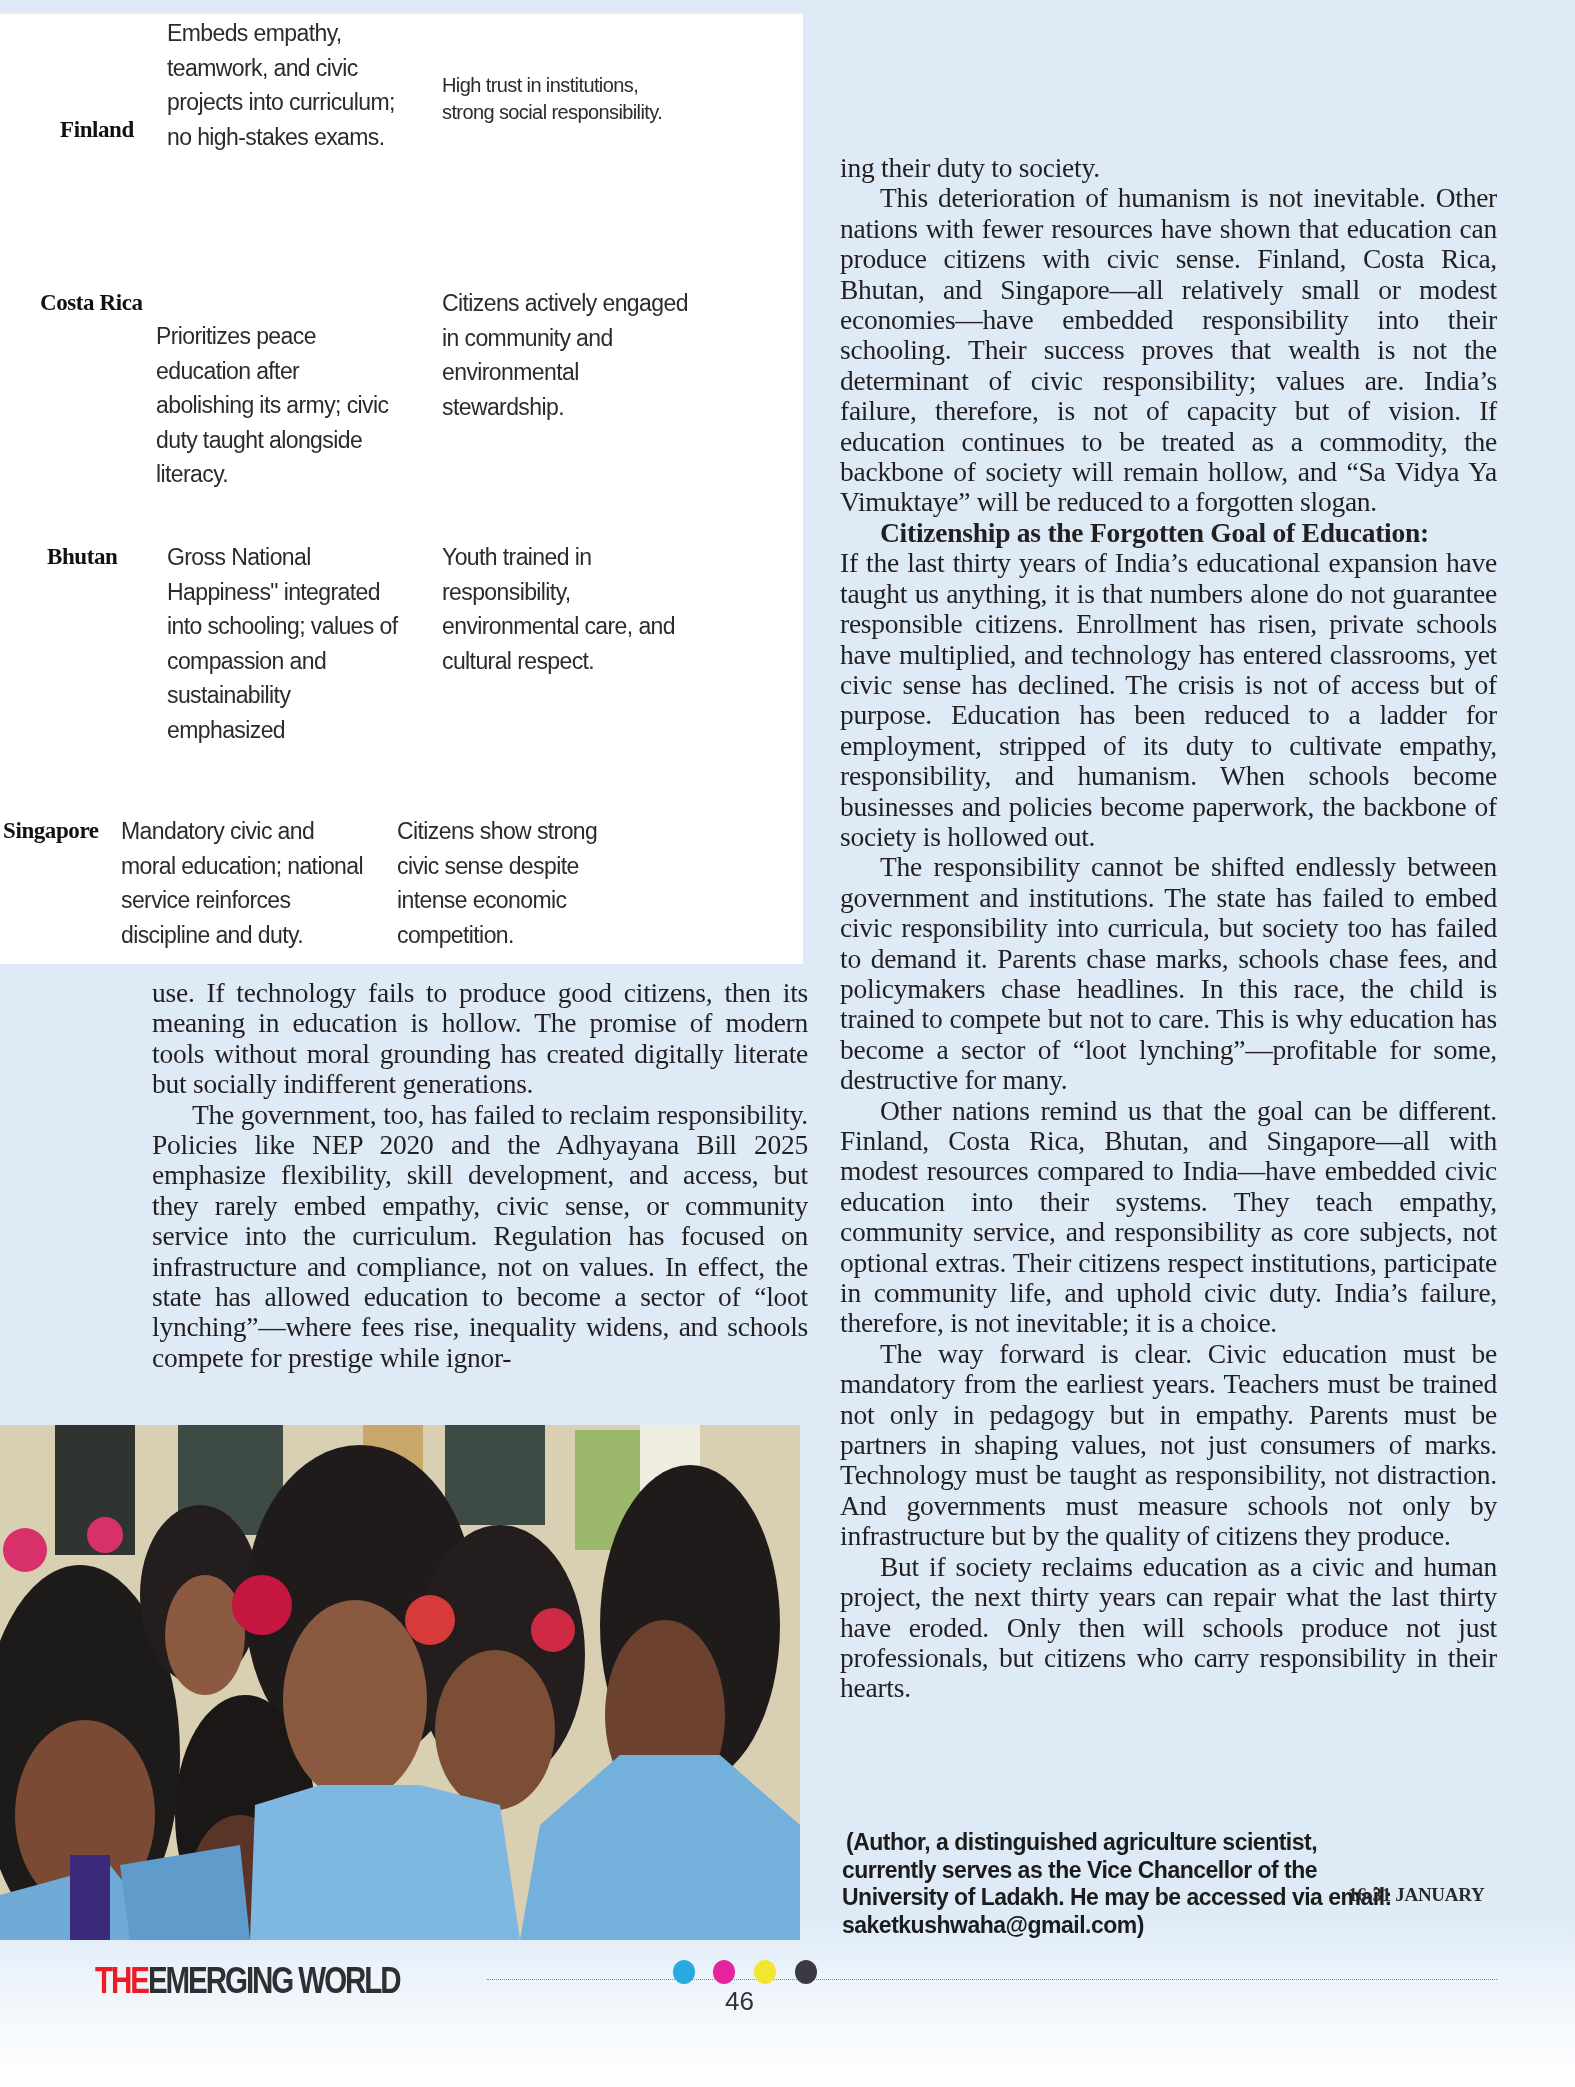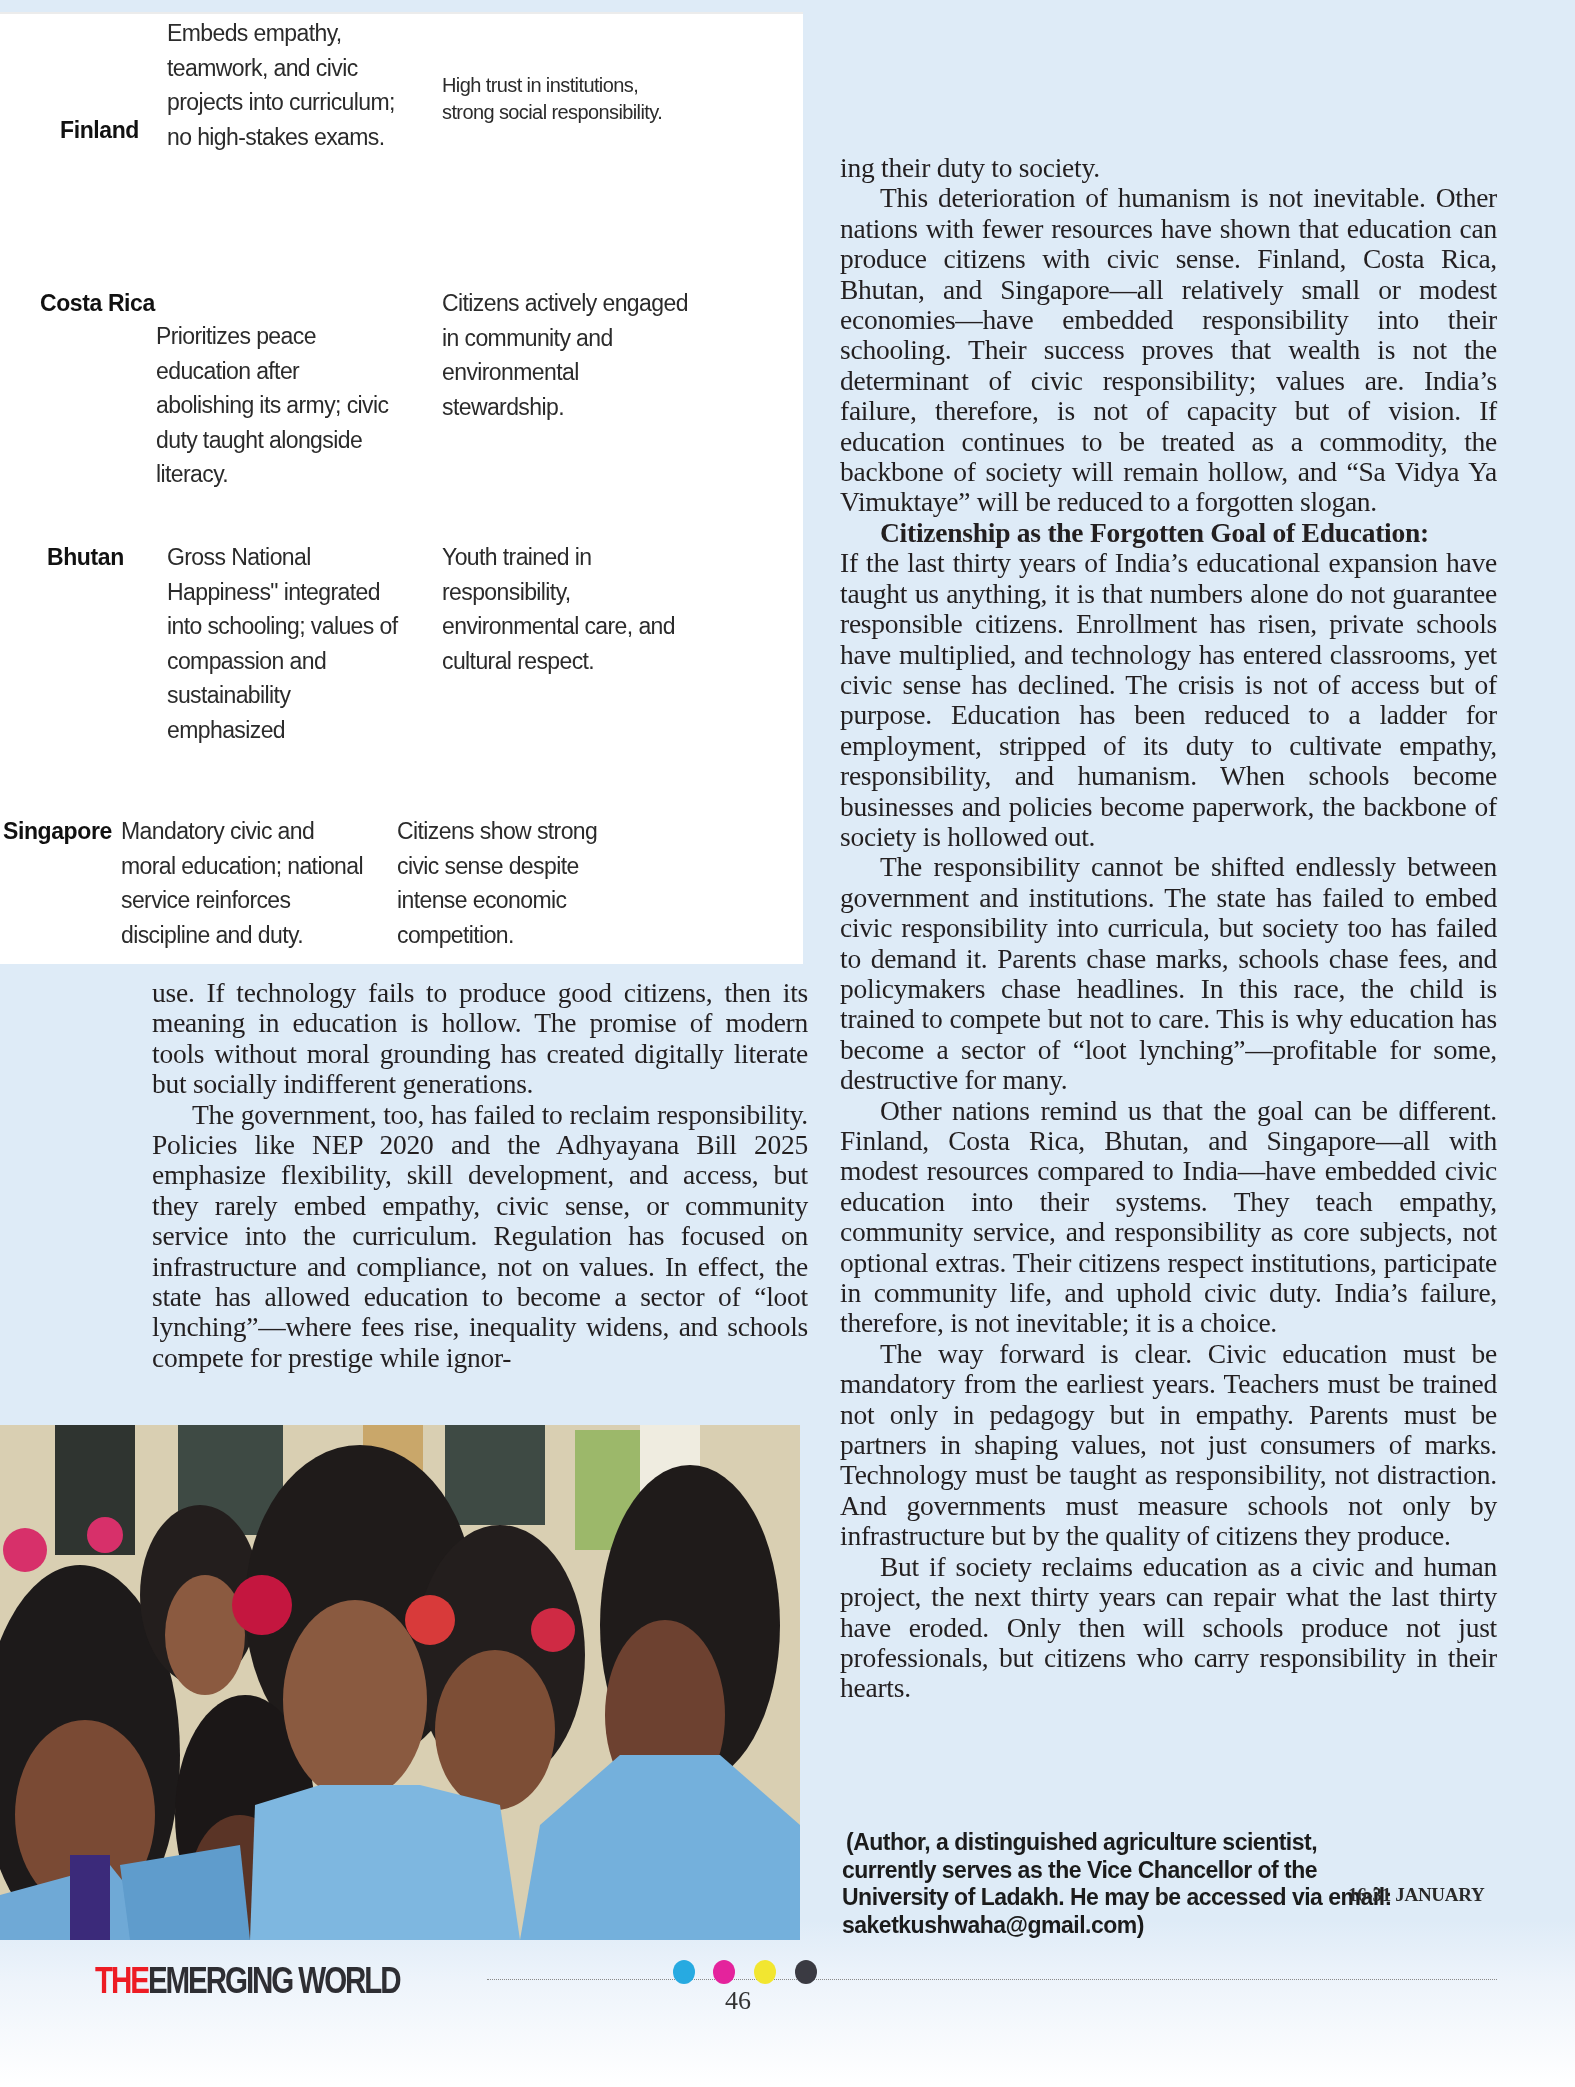--- a/index.html
+++ b/index.html
@@ -7,21 +7,21 @@
     width: 1575px; height: 2087px; position: relative; overflow: hidden;
     background: linear-gradient(to bottom, #deebf7 0%, #deebf7 92%, #eef4fb 95%, #ffffff 100%);
     font-family: "Liberation Serif", serif; color: #231f20;
   }
   .table-panel {
     position: absolute; left: 0; top: 12px; width: 803px; height: 950px;
     background: #ffffff; border-top: 2px solid #ececec;
     font-family: "Liberation Sans", sans-serif; color: #2b2b2b;
   }
   .trow { position: absolute; left: 0; width: 803px; font-size: 23px; line-height: 34.5px; letter-spacing: -0.6px; }
-  .trow .country { position: absolute; font-weight: bold; color: #111; letter-spacing: -0.4px; }
+  .trow .country { position: absolute; font-weight: bold; color: #111; letter-spacing: -0.4px; font-family: Liberation Serif, serif; }
   .trow .col1 { position: absolute; }
   .trow .col2 { position: absolute; }
   .col2.small { font-size: 20px; line-height: 27px; }
 
   .col-text {
     position: absolute; font-size: 27.5px; line-height: 30.4px; text-align: justify;
     letter-spacing: -0.25px; hyphens: manual;
   }
   .col-text p { margin: 0; text-indent: 0; }
   .col-text p.indent { text-indent: 40px; }
@@ -46,21 +46,21 @@
     font-weight: bold; font-size: 36px; letter-spacing: -2.5px; transform: scaleX(0.82); transform-origin: left center;
   }
   .footer-logo .the { color: #ed1c24; }
   .footer-logo .rest { color: #2e2e33; }
   .footer-rule {
     position: absolute; left: 487px; top: 1979px; width: 1010px; height: 0;
     border-top: 1px dotted #8a8a8a;
   }
   .dot { position: absolute; top: 1960px; width: 22px; height: 24px; border-radius: 50%; }
   .page-number {
-    position: absolute; left: 725px; top: 1986px; font-family: Liberation Serif, serif;
+    position: absolute; left: 725px; top: 1986px; font-family: Liberation Sans, sans-serif;
     font-size: 26px; color: #333;
   }
   .issue-date {
     position: absolute; left: 1348px; top: 1884px; font-family: "Liberation Serif", serif;
     font-weight: bold; font-size: 19px; color: #2a2a2a; letter-spacing: -0.3px;
   }
 </style>
 </head>
 <body>
 

